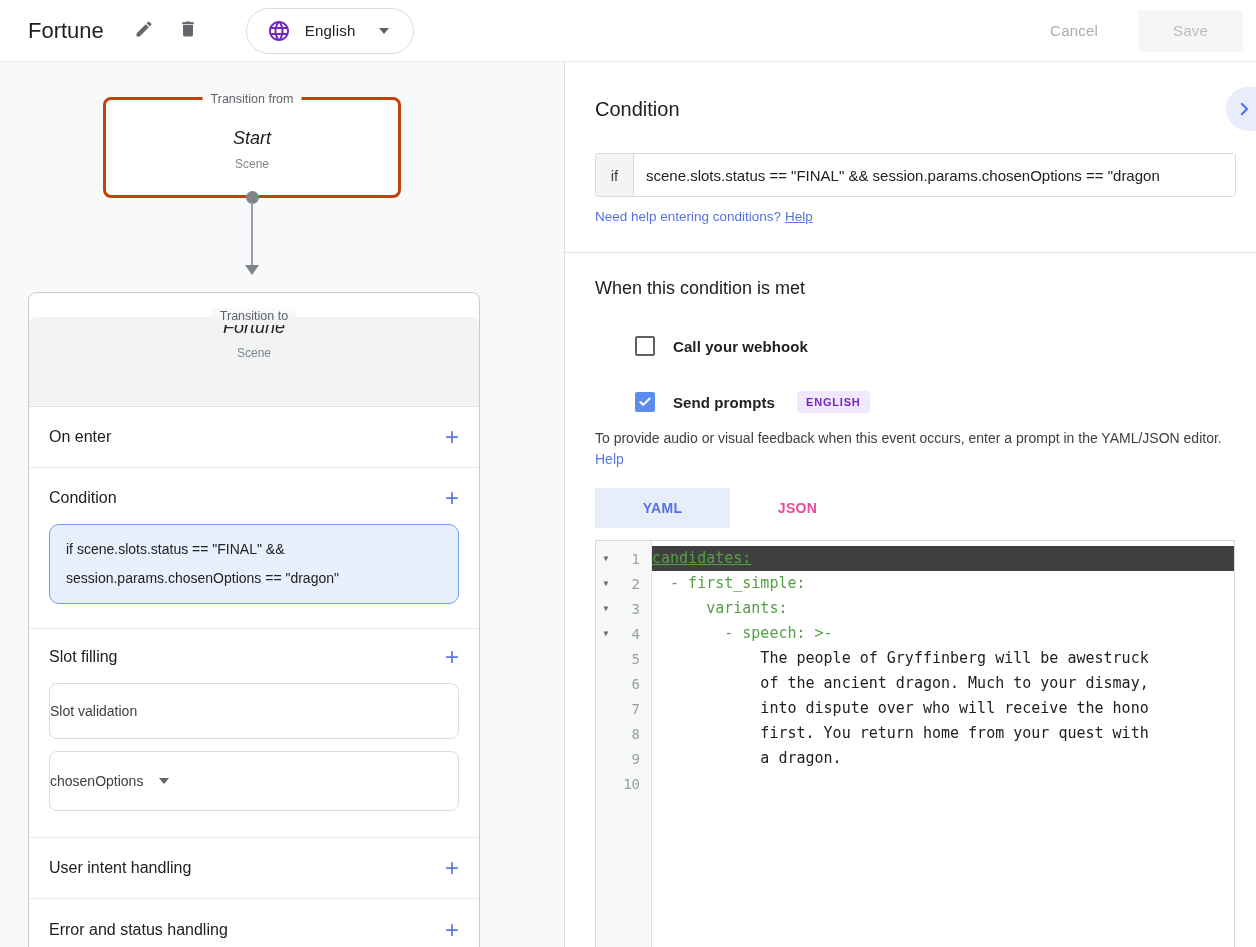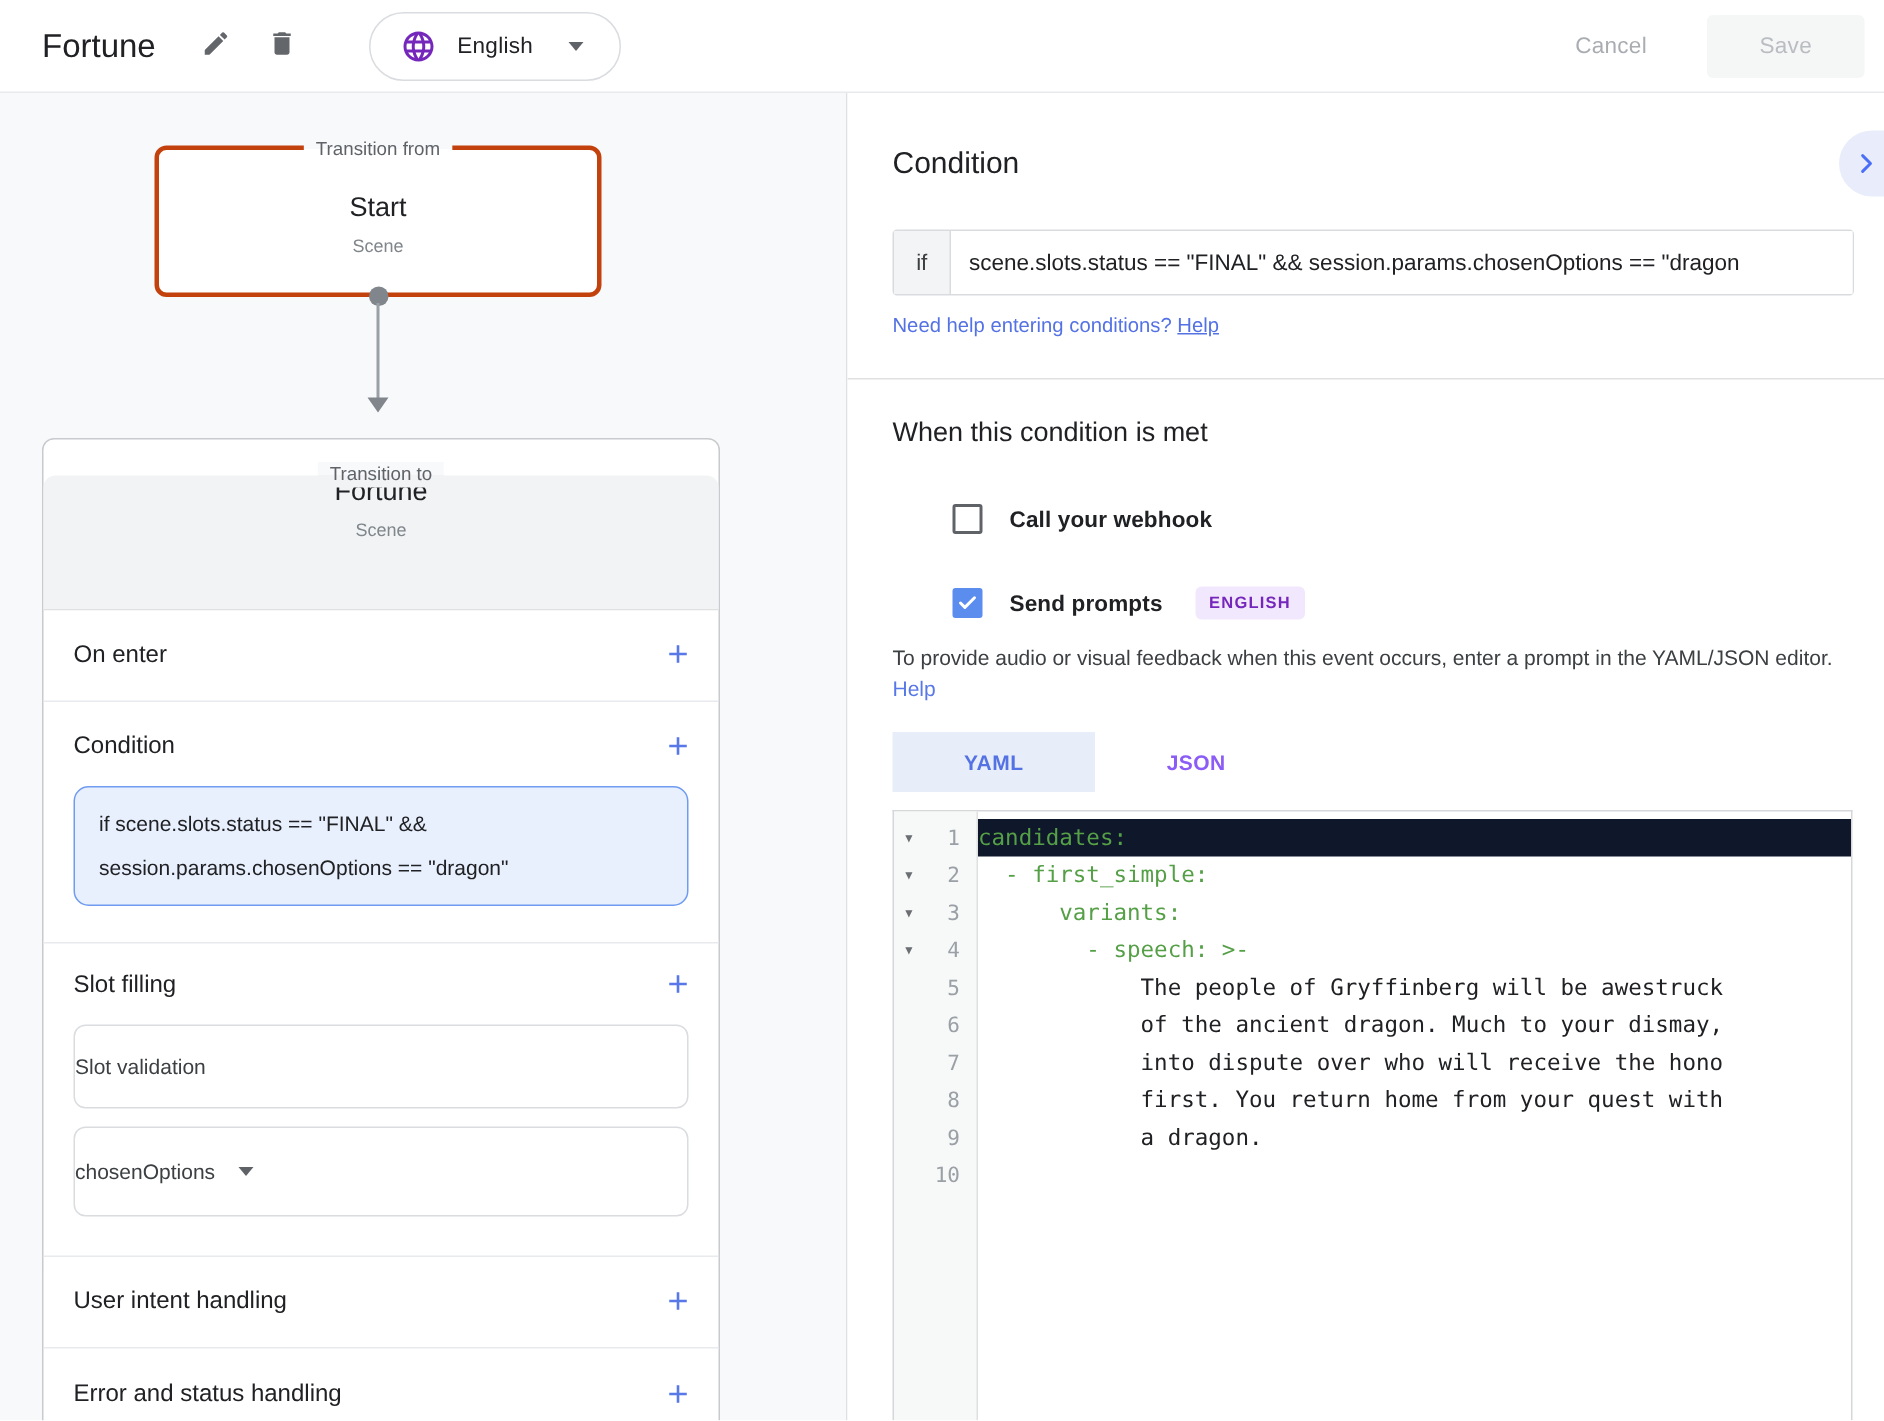--- a/index.html
+++ b/index.html
@@ -23,21 +23,21 @@
 
   
   .body { display:flex; height:885px; }
   .left-panel { width:565px; background:#f8f9fa; border-right:1px solid #e0e0e0; position:relative; flex:none; }
   .right-panel { flex:1; background:#fff; position:relative; overflow:hidden; }
 
   
   .legend { position:absolute; top:-9px; left:50%; transform:translateX(-50%); font-size:12.5px; color:#5f6368; padding:0 8px; white-space:nowrap; line-height:17px; }
   .start-box { position:absolute; left:103px; top:35px; width:298px; height:101px; background:#fff; border:3px solid #c2410c; border-radius:8px; text-align:center; }
   .start-box .legend { background:linear-gradient(to bottom,#f8f9fa 50%,#ffffff 50%); }
-  .node-name { font-size:18px; color:#202124; margin-top:28px; }
+  .node-name { font-size:18px; color:#202124; margin-top:28px;font-style:italic; }
   .node-type { font-size:12px; color:#80868b; margin-top:8px; }
 
   .conn-dot { position:absolute; left:245.5px; top:129px; width:13px; height:13px; border-radius:50%; background:#80868b; }
   .conn-line { position:absolute; left:251px; top:140px; width:2px; height:64px; background:#9aa0a6; }
   .conn-arrow { position:absolute; left:245px; top:203px; width:0; height:0; border-left:7px solid transparent; border-right:7px solid transparent; border-top:10px solid #80868b; }
 
   .scene-card { position:absolute; left:28px; top:230px; width:452px; background:#fff; border:1px solid #c8cacd; border-radius:8px; }
   .card-header { position:relative; height:90px; background:#f1f3f4; border-bottom:1px solid #e0e0e0; border-radius:8px 8px 0 0; text-align:center; }
   .card-header .legend { background:linear-gradient(to bottom,#f8f9fa 50%,#f1f3f4 50%); }
   .card-header .node-name { margin-top:24px; }
@@ -75,34 +75,34 @@
   .cbx { width:20px; height:20px; flex:none; border-radius:2px; cursor:pointer; }
   .cbx.off { border:2px solid #5f6368; background:#fff; }
   .cbx.on { background:#5b8def; display:flex; align-items:center; justify-content:center; }
   .check-label { font-size:15px; font-weight:600; color:#202124; letter-spacing:.1px; }
   .lang-badge { margin-left:4px; background:#f2e8fd; color:#7627bb; font-size:11px; font-weight:600; letter-spacing:.8px; padding:5px 9px; border-radius:4px; }
 
   .hint { position:absolute; left:30px; top:366px; width:634px; font-size:14px; line-height:21px; color:#3c4043; }
   .hint a { color:#5878e8; text-decoration:none; cursor:pointer; }
 
   .tabs { position:absolute; left:30px; top:426px; display:flex; }
-  .tab { width:135px; height:40px; display:flex; align-items:center; justify-content:center; font-size:14px; font-weight:600; letter-spacing:.3px; cursor:pointer; color:#8b5cf6; background:transparent; border:none; font-family:"Liberation Sans", sans-serif; }
+  .tab { width:135px; height:40px; display:flex; align-items:center; justify-content:center; font-size:14px; font-weight:600; letter-spacing:.3px; cursor:pointer; color:#ec4899; background:transparent; border:none; font-family:"Liberation Sans", sans-serif; }
   .tab.active { background:#e8eef9; color:#5472e4; }
 
   
   .editor { position:absolute; left:30px; top:478px; width:640px; height:440px; border:1px solid #d5d7da; border-bottom:none; display:flex; background:#fff; font-family:"DejaVu Sans Mono", monospace; }
   .gutter { width:56px; flex:none; background:#f7f8f8; border-right:1px solid #e0e0e0; padding-top:5px; }
   .grow { height:25px; display:flex; align-items:center; }
   .fold { width:20px; text-align:center; font-size:8px; color:#6b6e72; flex:none; cursor:pointer; }
   .fold.hidden { visibility:hidden; }
   .lnum { flex:1; text-align:right; padding-right:11px; font-size:14px; color:#9aa0a6; }
   .codearea { flex:1; padding-top:5px; overflow:hidden; cursor:text; }
   .codeline { height:25px; line-height:25px; font-size:15px; white-space:pre; color:#202124; }
   .codeline.key { color:#55a047; }
-  .codeline.hl { background:#0f172a; }
+  .codeline.hl { background:#404040;text-decoration:underline; }
 </style>
 </head>
 <body>
 
 <div class="app">
 
   <div class="topbar">
     <div class="page-title">Fortune</div>
     <button class="icon-btn">
       <span>

